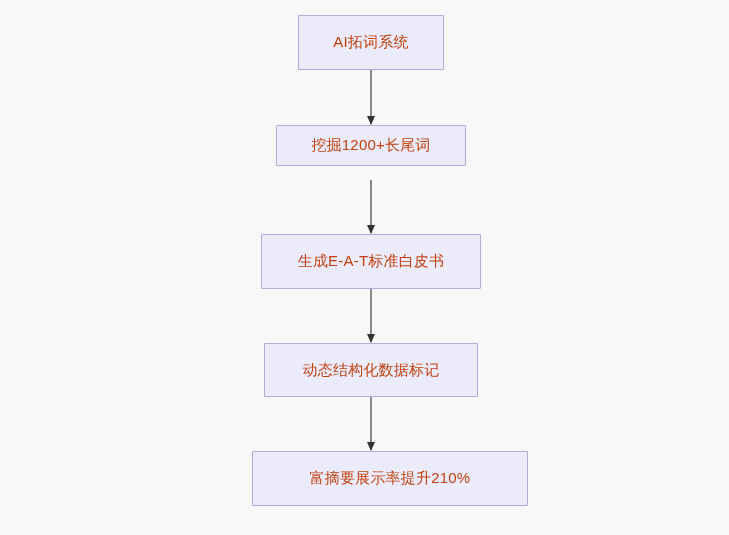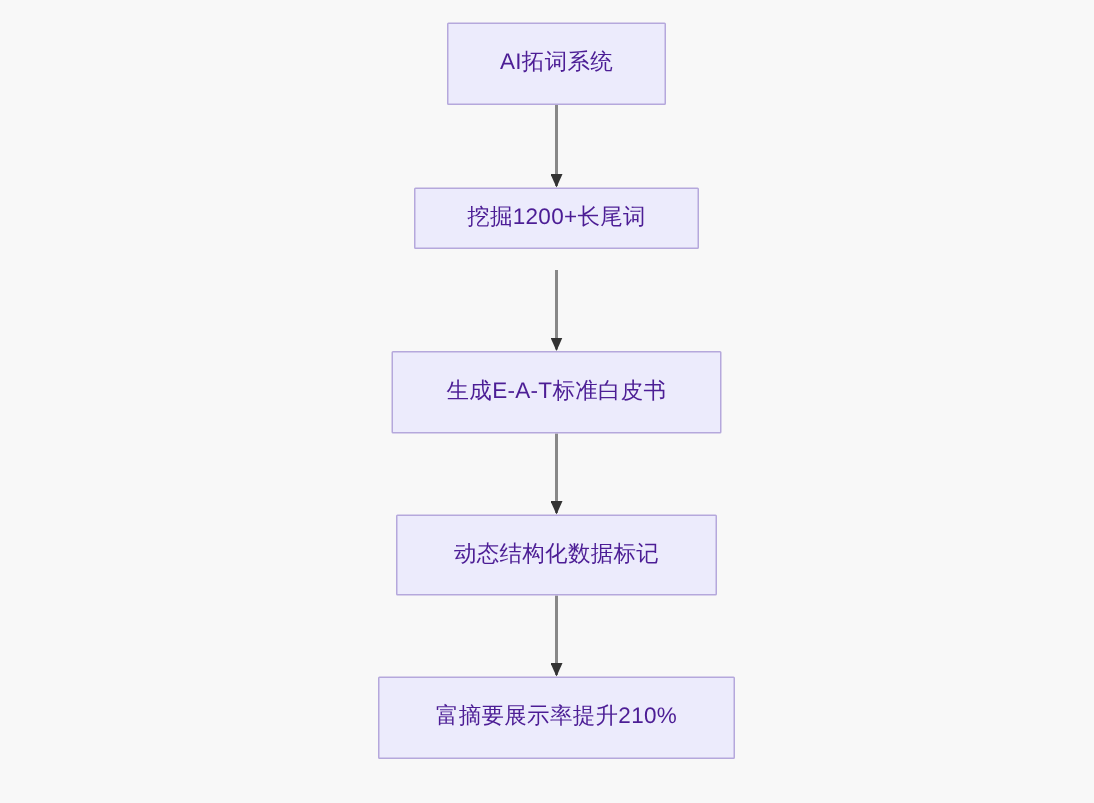--- a/index.html
+++ b/index.html
@@ -30,21 +30,21 @@
     position: absolute;
     box-sizing: border-box;
     background: #ECEBFC;
     border: 1px solid #B5A8DC;
     border-radius: 1px;
     display: flex;
     align-items: center;
     justify-content: center;
   }
   .node-label {
-    color: #4c1d95;
+    color: #c2410c;
     font-size: 15px;
     line-height: 1.25;
     letter-spacing: 0.2px;
     white-space: nowrap;
     text-align: center;
   }
 </style>
 </head>
 <body>
 
@@ -79,17 +79,17 @@
   </div>
 
   <div class="node" style="left:264px; top:343px; width:214px; height:54px;">
     <span class="node-label">动态结构化数据标记</span>
   </div>
 
   <div class="node" style="left:261px; top:234px; width:220px; height:55px;">
     <span class="node-label">生成E-A-T标准白皮书</span>
   </div>
 
-  <div class="node" style="left:252px; top:451px; width:238px; height:55px;">
+  <div class="node" style="left:252px; top:451px; width:276px; height:55px;">
     <span class="node-label">富摘要展示率提升210%</span>
   </div>
 
 </div>
 
 </body></html>

